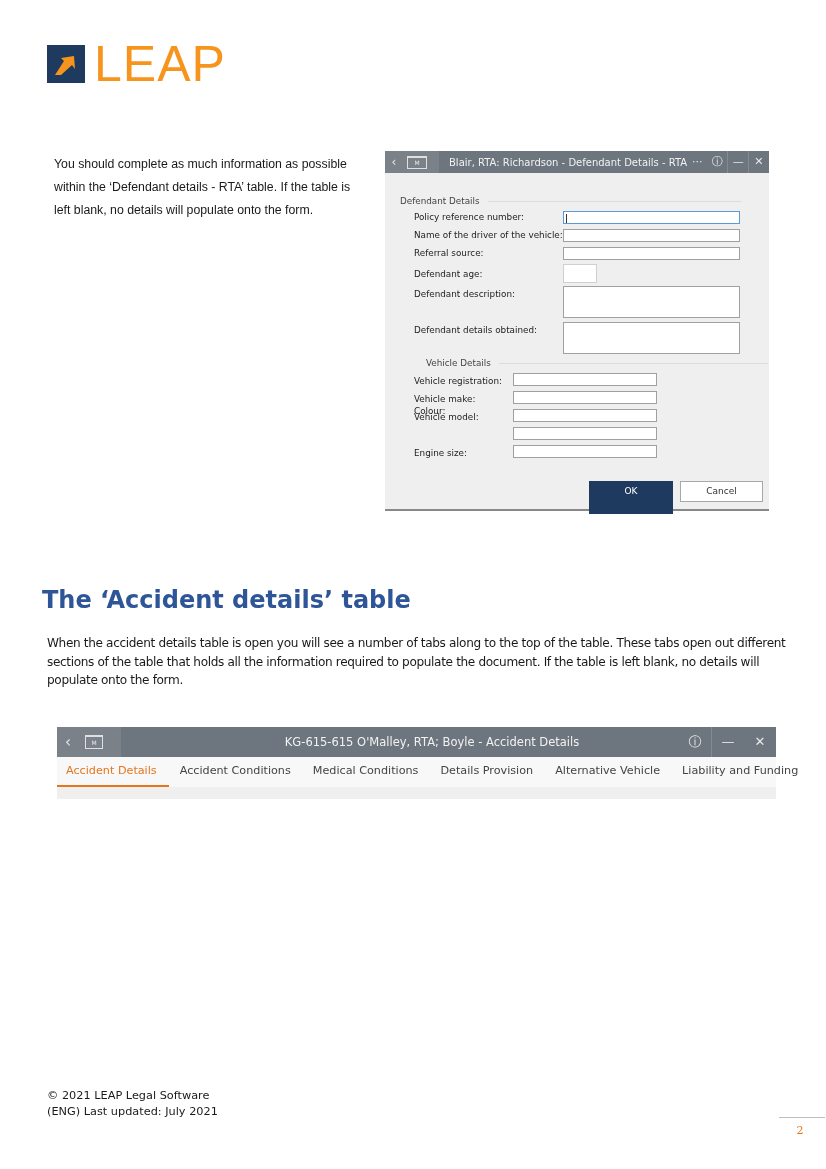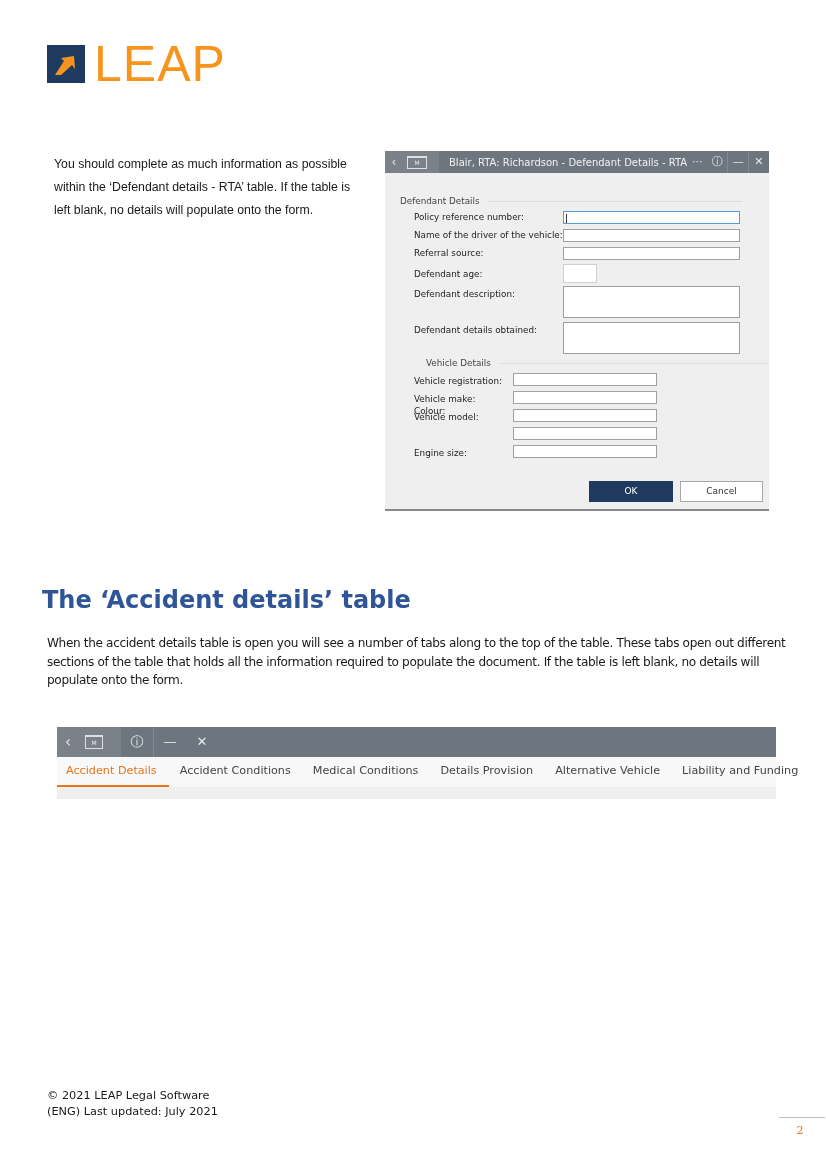--- a/index.html
+++ b/index.html
@@ -28,21 +28,21 @@
   .group-label { position: absolute; left: 15px; font-size: 8.8px; color: #444; display: flex; align-items: center; width: 342px; }
   .group-label span { white-space: nowrap; padding-right: 8px; }
   .group-label .line { flex: 1; height: 1px; background: #dcdcdc; }
 
   .row { position: absolute; left: 29px; font-size: 8.8px; color: #222; white-space: nowrap; }
   .inp { position: absolute; background: #fff; border: 1px solid #a0a0a0; }
   .inp.focus { border-color: #5b9bd5; }
   .inp.age { border-color: #d0d0d0; }
   .caret { position: absolute; left: 2px; top: 2px; width: 1px; height: 9px; background: #333; }
 
-  .btn-ok { position: absolute; left: 589px; top: 481px; width: 84px; height: 21px; background: #1f3a5f; color: #fff; font-size: 9px; text-align: center; line-height: 21px; }
+  .btn-ok { position: absolute; left: 589px; top: 481px; width: 84px; height: 33px; background: #1f3a5f; color: #fff; font-size: 9px; text-align: center; line-height: 21px; }
   .btn-cancel { position: absolute; left: 680px; top: 481px; width: 83px; height: 21px; background: #fff; border: 1px solid #a8a8a8; color: #333; font-size: 9px; text-align: center; line-height: 19px; }
 
   
   .h2 { position: absolute; left: 42px; top: 586px; font-family: "DejaVu Sans", sans-serif; font-size: 24px; color: #2e5597; }
 
   .body2 { position: absolute; left: 47px; top: 634px; width: 740px; font-family: "DejaVu Sans Mono", monospace; font-family: "DejaVu Sans", sans-serif; font-size: 12.1px; line-height: 18.7px; color: #1a1a1a; letter-spacing: -0.35px; }
 
   
   .acc { position: absolute; left: 57px; top: 727px; width: 719px; height: 72px; }
   .acc-bar { height: 30px; background: #6d757e; display: flex; align-items: center; color: #fff; }
@@ -143,20 +143,21 @@
 
 <h2 class="h2">The ‘Accident details’ table</h2>
 <p class="body2">When the accident details table is open you will see a number of tabs along to the top of the table. These tabs open out different sections of the table that holds all the information required to populate the document. If the table is left blank, no details will populate onto the form.</p>
 
 <div class="acc">
   <div class="acc-bar">
     <div class="acc-left">
       <span class="acc-back">‹</span>
       <span class="acc-matter">M</span>
     </div>
+    <span class="acc-title">KG-615-615 O'Malley, RTA; Boyle - Accident Details</span>
     <span class="acc-btn">ⓘ</span>
     <span class="acc-sep"></span>
     <span class="acc-btn">—</span>
     <span class="acc-btn">✕</span>
   </div>
   <div class="acc-tabs">
     <span class="tab active">Accident Details</span>
     <span class="tab">Accident Conditions</span>
     <span class="tab">Medical Conditions</span>
     <span class="tab">Details Provision</span>

